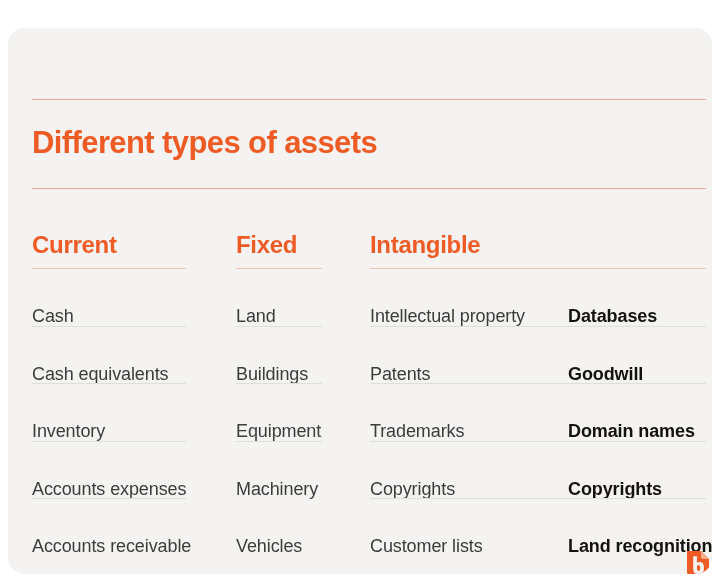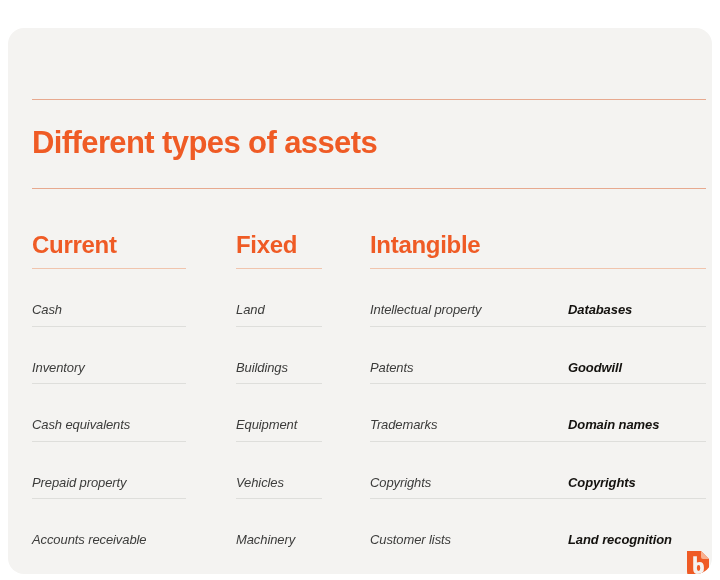--- a/index.html
+++ b/index.html
@@ -97,27 +97,26 @@
     left: 0;
     right: 0;
     bottom: 0;
     height: 1px;
     background: #dededb;
   }
   .row:last-child .row-sep { display: none; }
 
   .cell {
     position: absolute;
-    top: 32px;
-    font-size: 13px;
+    top: 38px;
+    font-size: 18px;
     color: #3c3c3b;
     letter-spacing: -0.1px;
     white-space: nowrap;
     line-height: 18px;
-    font-style: italic;
   }
   .cell-a { left: 0; }
   .cell-b {
     left: 198px;
     color: #14120f;
     font-weight: bold;
     text-align: right;
   }
 
   
@@ -144,29 +143,29 @@
 
     <div class="col col-current">
       <div class="col-head">Current</div>
       <div class="col-head-rule"></div>
       <div class="rows">
         <div class="row">
           <span class="cell cell-a">Cash</span>
           <span class="row-sep"></span>
         </div>
         <div class="row">
+          <span class="cell cell-a">Cash equivalents</span>
+          <span class="row-sep"></span>
+        </div>
+        <div class="row">
           <span class="cell cell-a">Inventory</span>
           <span class="row-sep"></span>
         </div>
         <div class="row">
-          <span class="cell cell-a">Cash equivalents</span>
-          <span class="row-sep"></span>
-        </div>
-        <div class="row">
-          <span class="cell cell-a">Prepaid property</span>
+          <span class="cell cell-a">Accounts expenses</span>
           <span class="row-sep"></span>
         </div>
         <div class="row">
           <span class="cell cell-a">Accounts receivable</span>
 
         </div>
       </div>
     </div>
 
     <div class="col col-fixed">
@@ -179,26 +178,26 @@
         </div>
         <div class="row">
           <span class="cell cell-a">Buildings</span>
           <span class="row-sep"></span>
         </div>
         <div class="row">
           <span class="cell cell-a">Equipment</span>
           <span class="row-sep"></span>
         </div>
         <div class="row">
+          <span class="cell cell-a">Machinery</span>
+
+        </div>
+        <div class="row">
           <span class="cell cell-a">Vehicles</span>
           <span class="row-sep"></span>
-        </div>
-        <div class="row">
-          <span class="cell cell-a">Machinery</span>
-
         </div>
       </div>
     </div>
 
     <div class="col col-intangible">
       <div class="col-head">Intangible</div>
       <div class="col-head-rule"></div>
       <div class="rows">
         <div class="row">
           <span class="cell cell-a">Intellectual property</span>

